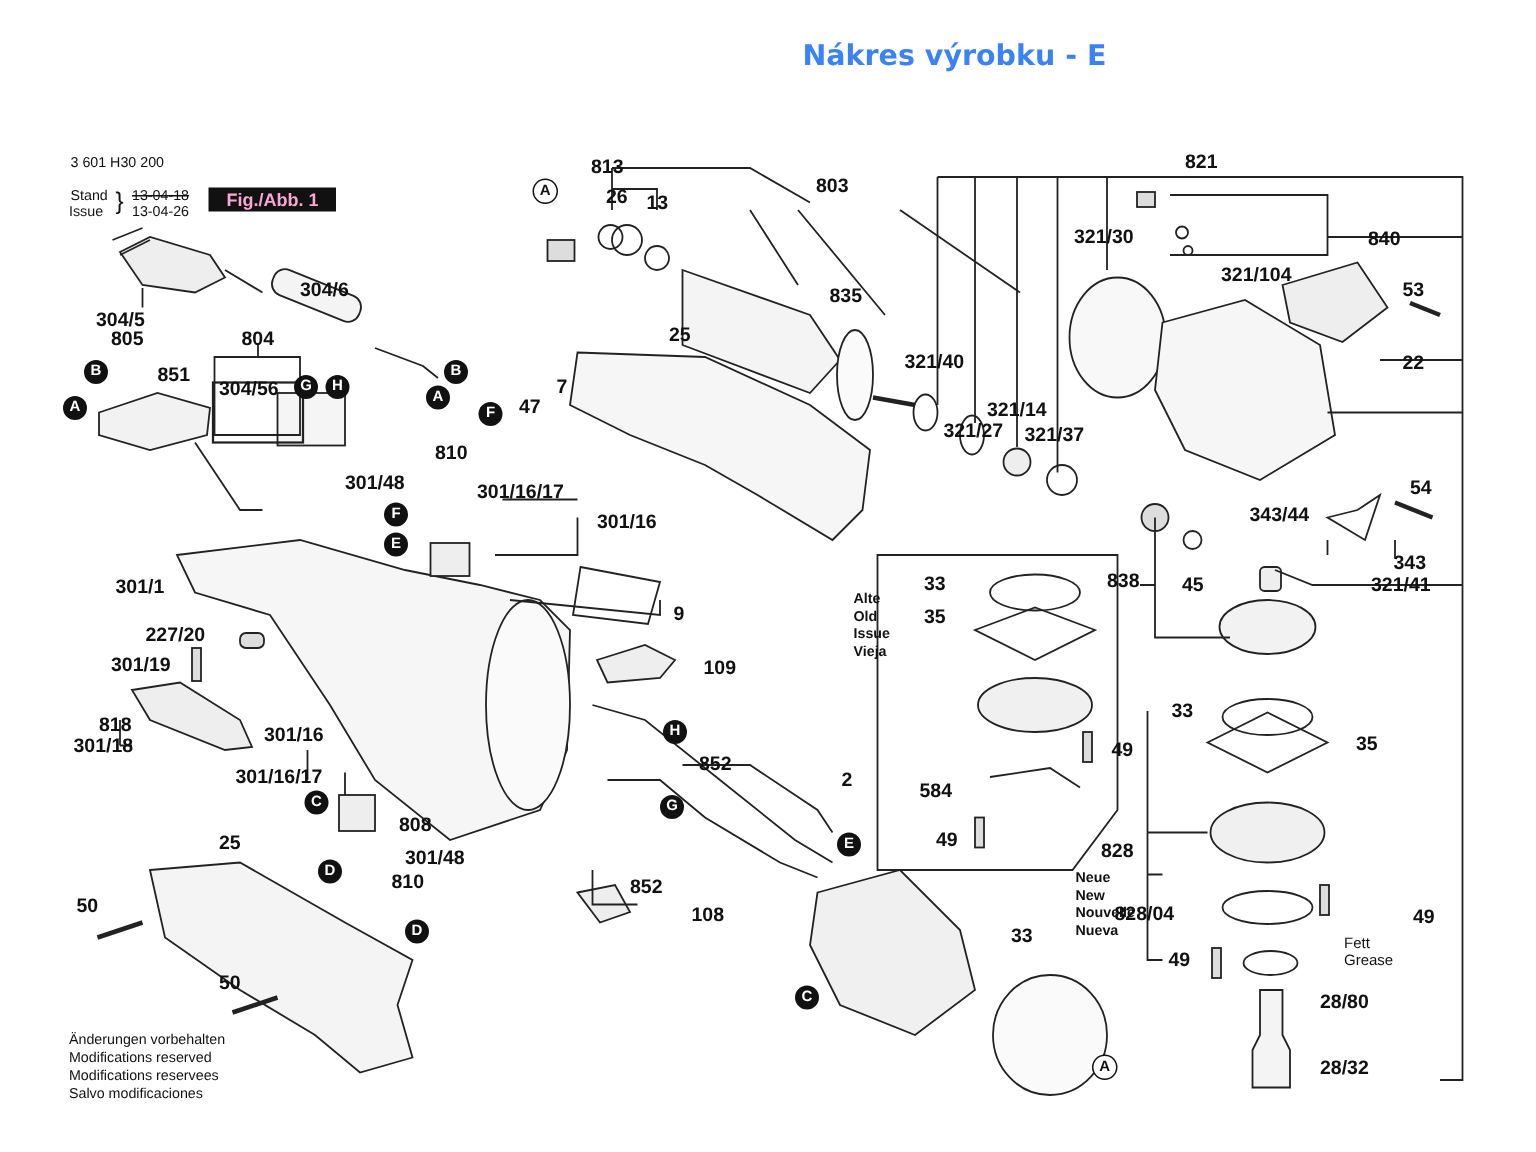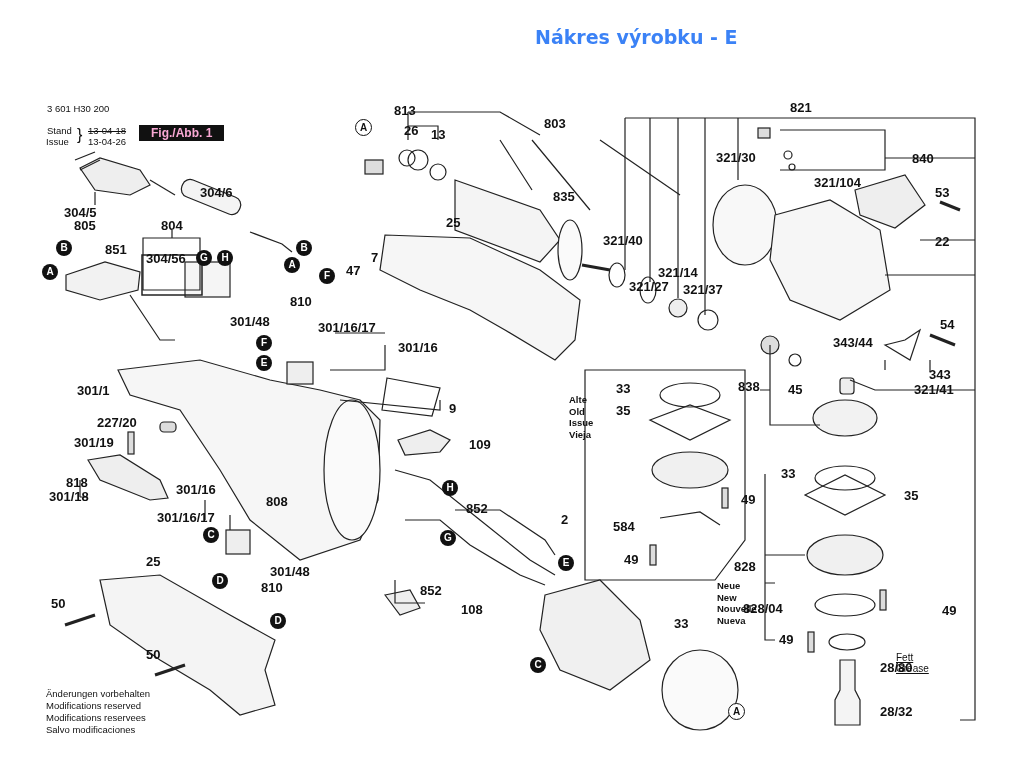--- a/index.html
+++ b/index.html
@@ -182,21 +182,21 @@
 <div class="lbl" style="left:398px;top:341px;">301/16</div>
 <div class="lbl" style="left:77px;top:384px;">301/1</div>
 <div class="lbl" style="left:449px;top:402px;">9</div>
 <div class="lbl" style="left:469px;top:438px;">109</div>
 <div class="lbl" style="left:97px;top:416px;">227/20</div>
 <div class="lbl" style="left:74px;top:436px;">301/19</div>
 <div class="lbl" style="left:66px;top:476px;">818</div>
 <div class="lbl" style="left:49px;top:490px;">301/18</div>
 <div class="lbl" style="left:176px;top:483px;">301/16</div>
 <div class="lbl" style="left:157px;top:511px;">301/16/17</div>
-<div class="lbl" style="left:266px;top:495px;">808</div>
+<div class="lbl" style="left:266px;top:543px;">808</div>
 <div class="lbl" style="left:270px;top:565px;">301/48</div>
 <div class="lbl" style="left:261px;top:581px;">810</div>
 <div class="lbl" style="left:146px;top:555px;">25</div>
 <div class="lbl" style="left:51px;top:597px;">50</div>
 <div class="lbl" style="left:146px;top:648px;">50</div>
 
 <div class="lbl" style="left:466px;top:502px;">852</div>
 <div class="lbl" style="left:420px;top:584px;">852</div>
 <div class="lbl" style="left:561px;top:513px;">2</div>
 <div class="lbl" style="left:461px;top:603px;">108</div>
@@ -247,21 +247,21 @@
   <div>Old</div>
   <div>Issue</div>
   <div>Vieja</div>
 </div>
 <div class="smallb" style="left:717px;top:580px;">
   <div>Neue</div>
   <div>New</div>
   <div>Nouvelle</div>
   <div>Nueva</div>
 </div>
-<div class="small" style="left:896px;top:652px;font-size:10px;text-decoration:underline;">
+<div class="small" style="left:896px;top:624px;font-size:10px;">
   <div>Fett</div>
   <div>Grease</div>
 </div>
 
 <div class="notes small">
   <div>Änderungen vorbehalten</div>
   <div>Modifications reserved</div>
   <div>Modifications reservees</div>
   <div>Salvo modificaciones</div>
 </div>

